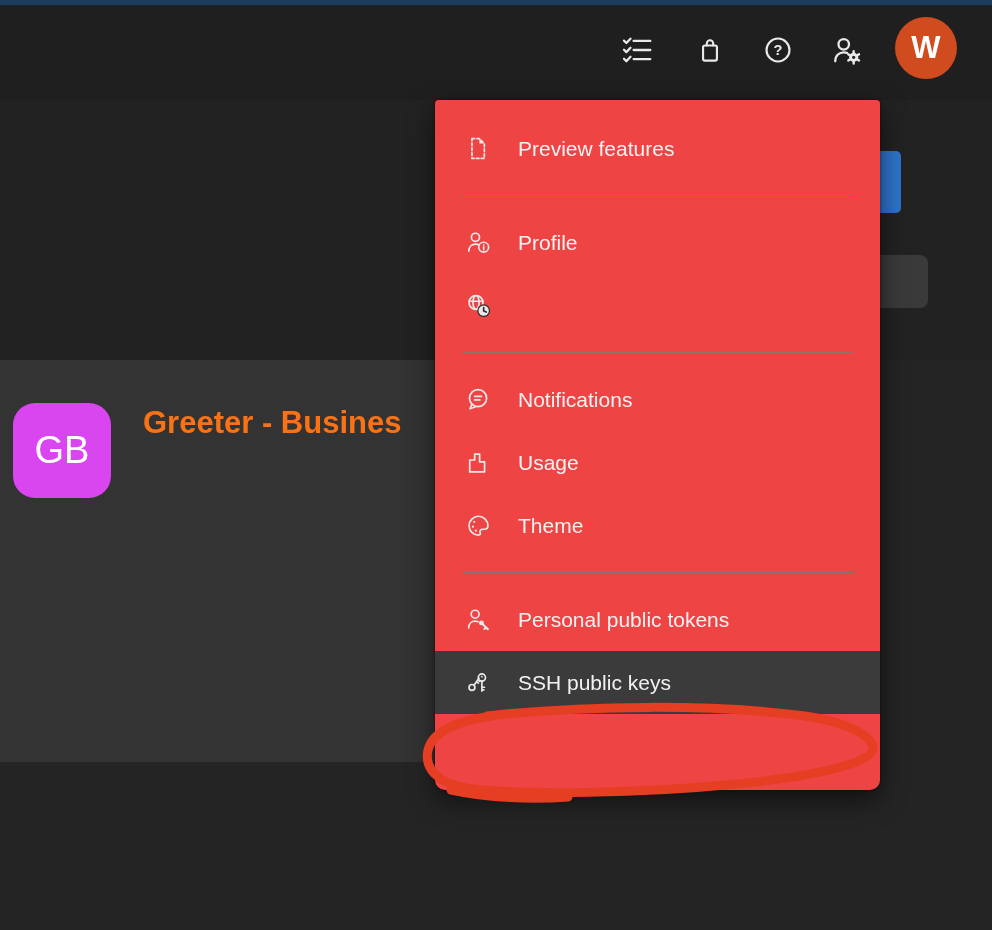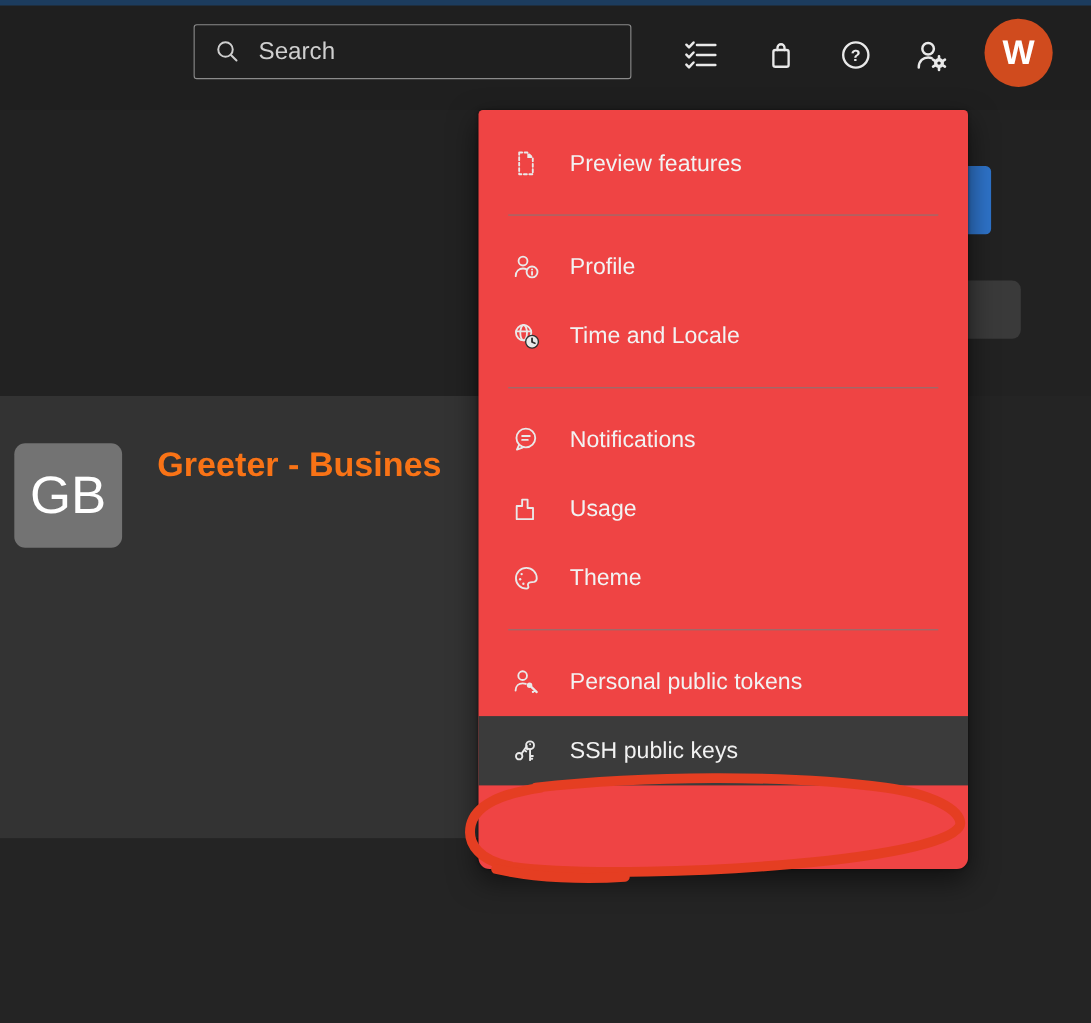--- a/index.html
+++ b/index.html
@@ -23,22 +23,22 @@
           background:#d04b1e;color:#fff;font-size:31px;font-weight:600;
           display:flex;align-items:center;justify-content:center;cursor:pointer;}
 
   
   .page-top{position:absolute;left:0;top:100px;width:992px;height:260px;background:#222222;}
   .frag-blue{position:absolute;left:856px;top:151px;width:45px;height:62px;
              background:#2e73c9;border-radius:5px;}
   .frag-gray{position:absolute;left:856px;top:255px;width:72px;height:53px;
              background:#3a3a3a;border-radius:8px;}
   .project-card{position:absolute;left:0;top:360px;width:880px;height:402px;background:#333333;}
-  .proj-tile{position:absolute;left:13px;top:43px;width:98px;height:95px;border-radius:10px;
-             background:#737373;color:#fff;font-size:48px;font-weight:400;
+  .proj-tile{position:absolute;left:13px;top:43px;width:98px;height:95px;border-radius:22px;
+             background:#d946ef;color:#fff;font-size:38px;font-weight:400;
              display:flex;align-items:center;justify-content:center;}
   .proj-title{position:absolute;left:143px;top:45px;width:292px;height:40px;
               color:#f97316;font-size:31px;font-weight:700;white-space:nowrap;overflow:hidden;}
 
   
   .menu{position:absolute;left:435px;top:100px;width:445px;height:690px;background:#ef4444;
         border-radius:4px 4px 10px 10px;box-sizing:border-box;padding-top:17px;z-index:10;
         box-shadow:0 10px 26px rgba(0,0,0,.55),0 0 3px rgba(0,0,0,.5);}
   .mi{height:63px;display:flex;align-items:center;padding:0 18px 0 30px;gap:26px;
       color:#f2f2f2;font-size:21px;cursor:pointer;}
@@ -62,27 +62,20 @@
   <div class="frag-gray"></div>
 
   <div class="project-card">
     <div class="proj-tile">GB</div>
     <div class="proj-title">Greeter - Busines</div>
   </div>
 
   <div class="header"></div>
   <div class="accent-strip"></div>
 
-  <div class="searchbox">
-    <svg width="24" height="24" viewBox="0 0 24 24" style="stroke:#cfcfcf;fill:none;stroke-width:1.8;stroke-linecap:round;">
-      <circle cx="10" cy="10" r="6.6"></circle>
-        <path d="M15.2,15.2 L20,20"></path>
-    </svg>
-    <input placeholder="Search" style="">
-  </div>
 
   <div class="tb-btn" style="left:615px;">
     <svg width="38" height="34" viewBox="0 0 24 24">
       <path d="M9.6,5.6 H21.4 M9.6,12 H21.4 M9.6,18.4 H21.4"></path>
       <path d="M2.8,5.4 l1.7,1.7 L7.4,4 M2.8,11.8 l1.7,1.7 L7.4,10.4 M2.8,18.2 l1.7,1.7 L7.4,16.8"></path>
     </svg>
   </div>
   <div class="tb-btn" style="left:688px;">
     <svg width="32" height="34" viewBox="0 0 24 24">
       <rect x="6.8" y="8.6" width="10.4" height="11.4" rx="1.4"></rect>
@@ -131,21 +124,20 @@
 
     <div class="mi">
       <svg width="27" height="27" viewBox="0 0 24 24">
         <circle cx="9.8" cy="9.3" r="6.2"></circle>
         <ellipse cx="9.8" cy="9.3" rx="2.7" ry="6.2"></ellipse>
         <path d="M3.9,8.2 H15.7"></path>
         <circle cx="16.6" cy="16.6" r="5.7" fill="#2f2f2f" stroke="none"></circle>
         <circle class="f" cx="16.6" cy="16.6" r="4.6"></circle>
         <path d="M16.6,13.9 V16.8 L18.9,17.8" stroke="#2f2f2f" stroke-width="1.5"></path>
       </svg>
-      <span>Time and Locale</span>
     </div>
 
 
     <div class="msep"></div>
 
     <div class="mi">
       <svg width="27" height="27" viewBox="0 0 24 24">
         <circle cx="11.6" cy="10.8" r="7.6"></circle>
         <path d="M6.2,16.2 L4.4,20.2 L8.9,18.6"></path>
         <path d="M8.6,9.2 h6.2 M8.6,12.4 h4.6"></path>

